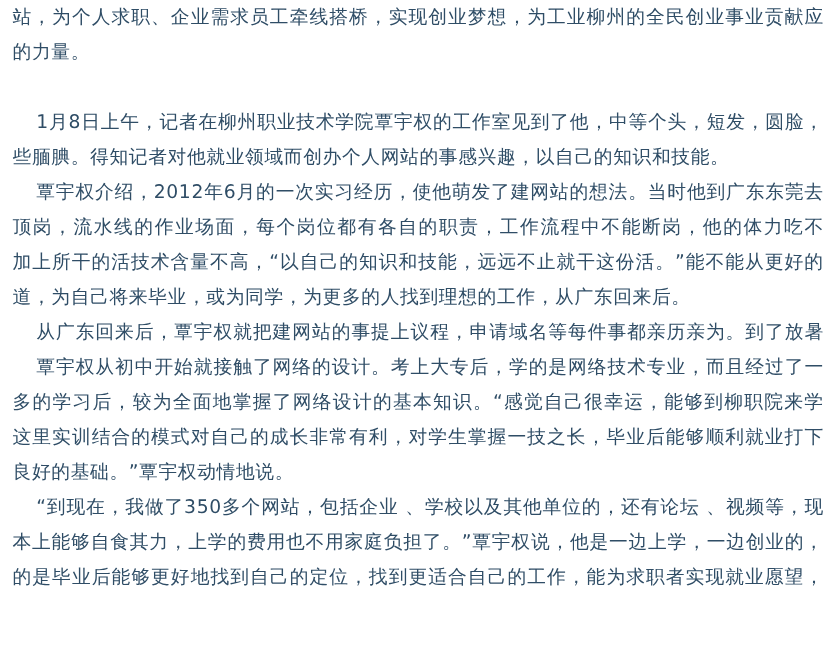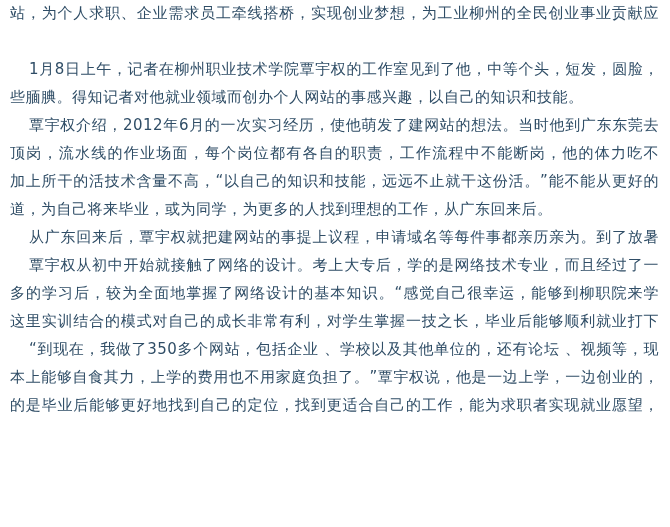--- a/index.html
+++ b/index.html
@@ -39,28 +39,30 @@
   .line.blank {
     
   }
 </style>
 </head>
 <body>
 
 <div class="page">
   <div class="article-body">
       <div class="line full">站，为个人求职、企业需求员工牵线搭桥，实现创业梦想，为工业柳州的全民创业事业贡献应有</div>
+      <div class="line">的力量。</div>
       <div class="line blank"></div>
       <div class="line full indent">1月8日上午，记者在柳州职业技术学院覃宇权的工作室见到了他，中等个头，短发，圆脸，有</div>
       <div class="line">些腼腆。得知记者对他就业领域而创办个人网站的事感兴趣，以自己的知识和技能。</div>
       <div class="line full indent">覃宇权介绍，2012年6月的一次实习经历，使他萌发了建网站的想法。当时他到广东东莞去实习</div>
       <div class="line full">顶岗，流水线的作业场面，每个岗位都有各自的职责，工作流程中不能断岗，他的体力吃不消，</div>
       <div class="line full">加上所干的活技术含量不高，“以自己的知识和技能，远远不止就干这份活。”能不能从更好的渠</div>
       <div class="line">道，为自己将来毕业，或为同学，为更多的人找到理想的工作，从广东回来后。</div>
       <div class="line full indent">从广东回来后，覃宇权就把建网站的事提上议程，申请域名等每件事都亲历亲为。到了放暑假</div>
       <div class="line full indent">覃宇权从初中开始就接触了网络的设计。考上大专后，学的是网络技术专业，而且经过了一年</div>
       <div class="line full">多的学习后，较为全面地掌握了网络设计的基本知识。“感觉自己很幸运，能够到柳职院来学习，</div>
       <div class="line full">这里实训结合的模式对自己的成长非常有利，对学生掌握一技之长，毕业后能够顺利就业打下了</div>
+      <div class="line">良好的基础。”覃宇权动情地说。</div>
       <div class="line full indent">“到现在，我做了350多个网站，包括企业 、学校以及其他单位的，还有论坛 、视频等，现在基</div>
       <div class="line full">本上能够自食其力，上学的费用也不用家庭负担了。”覃宇权说，他是一边上学，一边创业的，为</div>
       <div class="line full">的是毕业后能够更好地找到自己的定位，找到更适合自己的工作，能为求职者实现就业愿望，自</div>
     </div>
 </div>
 
 </body></html>

